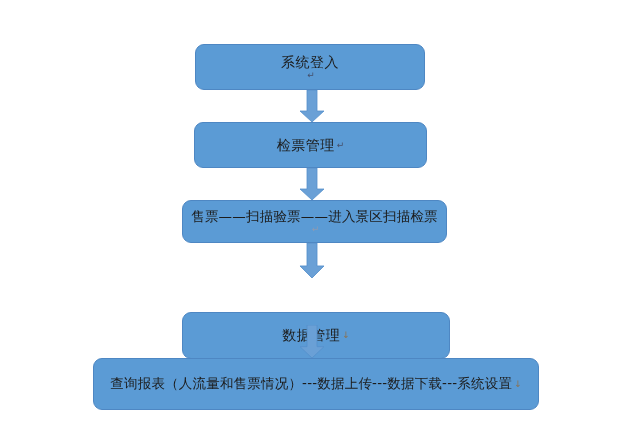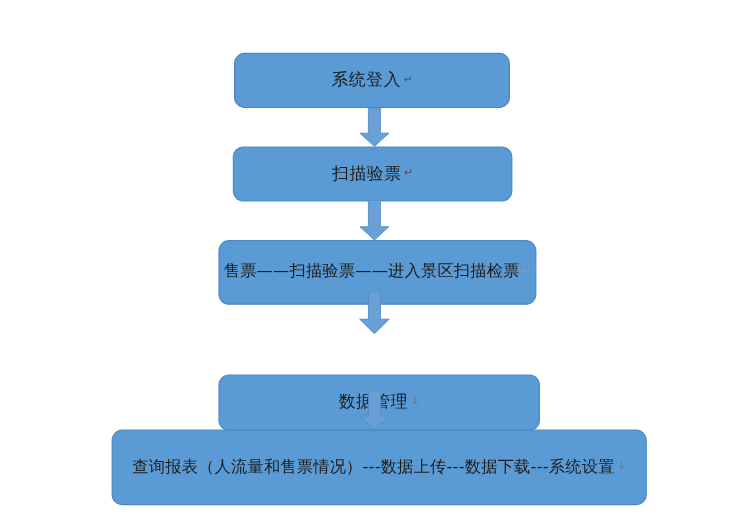--- a/index.html
+++ b/index.html
@@ -29,46 +29,46 @@
   .mark { font-size: 9px; vertical-align: 1px; margin-left: 2px; }
   .mark-dark { color: #45506b; }
   .mark-gray { color: #8f9bb0; }
   .mark-tan  { color: #8a7355; }
   .arrow {
     position: absolute;
     width: 26px;
     display: block;
   }
   
-  #node-0 { left: 195px; top: 44px;  width: 230px; height: 46px; }
+  #node-0 { left: 195px; top: 44px;  width: 230px; height: 46px; flex-direction: column; }
   #node-1 { left: 194px; top: 122px; width: 233px; height: 46px; }
-  #node-2 { left: 182px; top: 200px; width: 265px; height: 54px; }
+  #node-2 { left: 182px; top: 200px; width: 265px; height: 43px; flex-direction: column; }
   #node-3 { left: 182px; top: 278px; width: 268px; height: 47px; margin-top: 34px; }
-  #node-4 { left: 93px;  top: 358px; width: 446px; height: 63px; }
+  #node-4 { left: 93px;  top: 358px; width: 446px; height: 52px; }
   #arrow-0 { left: 299px; top: 90px;  height: 32px; }
   #arrow-1 { left: 299px; top: 168px; height: 32px; }
   #arrow-2 { left: 299px; top: 243px; height: 35px; }
   #arrow-3 { left: 299px; top: 325px; height: 33px; }
 </style>
 </head>
 <body>
 
 <div class="canvas">
 
   <div class="node" id="node-0">
     <span class="label">系统登入</span>
       <span class="mark mark-dark">↵</span>
   </div>
 
   <svg class="arrow" id="arrow-0" viewBox="0 0 26 32" preserveAspectRatio="none">
     <polygon points="8,0 18,0 18,21 25,21 13,32 1,21 8,21" fill="#6aa0d6" stroke="#5590cb" stroke-width="0.8"></polygon>
   </svg>
 
   <div class="node" id="node-1">
-    <span class="label">扫描验票</span>
+    <span class="label">检票管理</span>
       <span class="mark mark-dark">↵</span>
   </div>
 
   <svg class="arrow" id="arrow-1" viewBox="0 0 26 32" preserveAspectRatio="none">
     <polygon points="8,0 18,0 18,21 25,21 13,32 1,21 8,21" fill="#6aa0d6" stroke="#5590cb" stroke-width="0.8"></polygon>
   </svg>
 
   <div class="node small-text" id="node-2">
     <span class="label">售票——扫描验票——进入景区扫描检票</span>
       <span class="mark mark-gray">↵</span>

